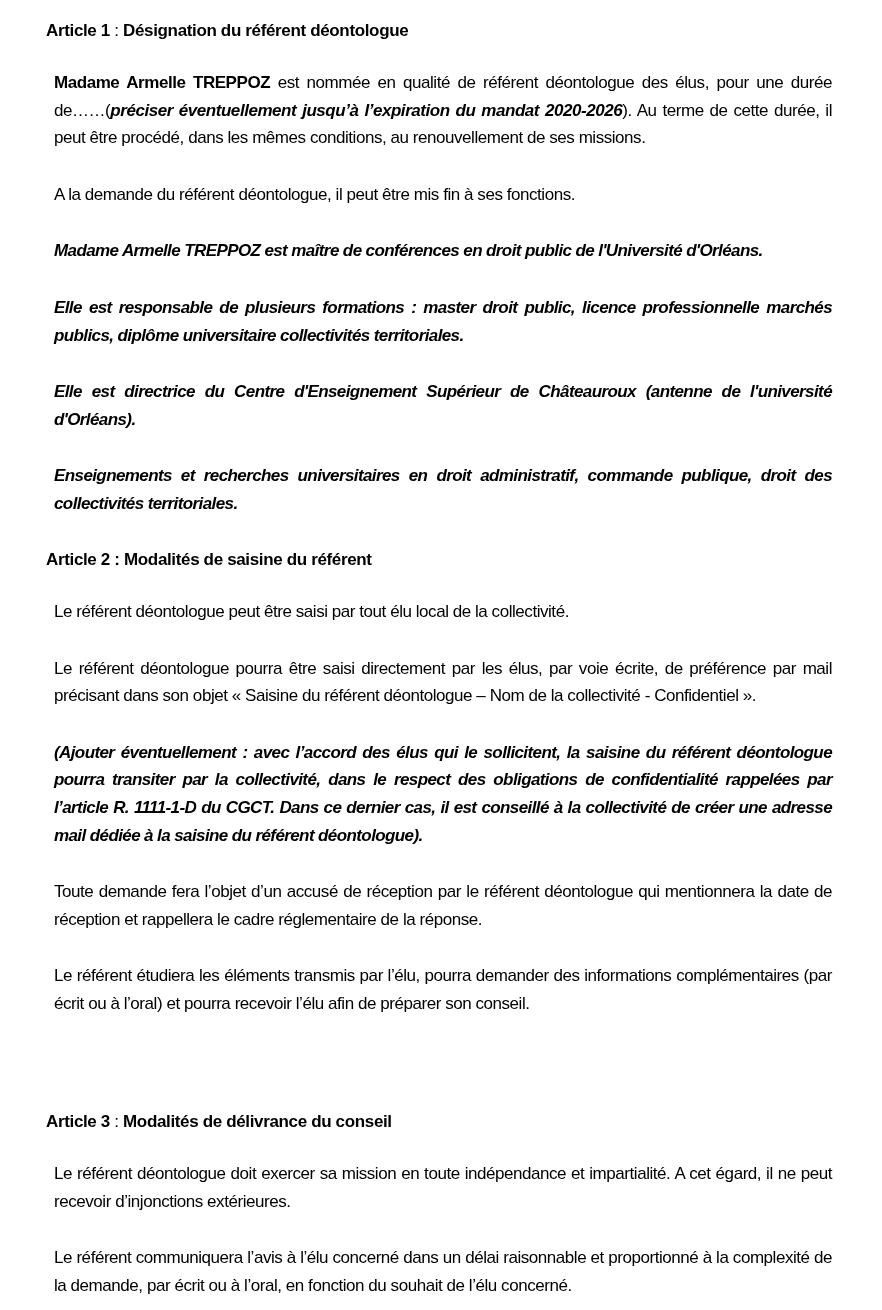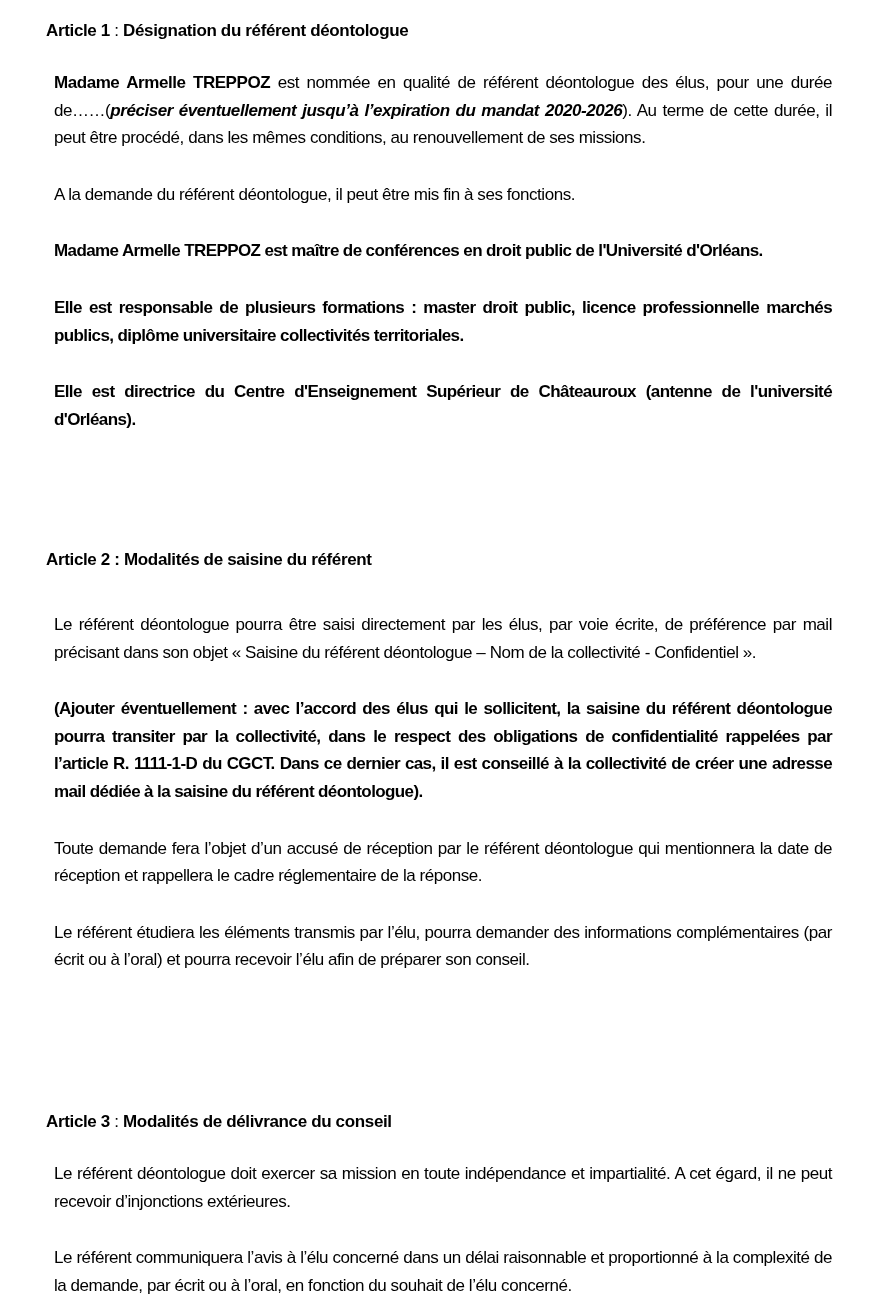--- a/index.html
+++ b/index.html
@@ -38,20 +38,21 @@
     p.para {
       margin: 8px;
       font-size: 17px;
       line-height: 27.6px;
       text-align: justify;
       letter-spacing: -0.45px;
       word-spacing: 0px;
     }
     p.para.bi {
       font-weight: bold;
+      font-style: italic;
       letter-spacing: -0.6px;
     }
     p.para .bold { font-weight: bold; }
     p.para .bi { font-weight: bold; font-style: italic; }
     .gap { height: 13px; }
 
     
     #article-1 { top: 20px; }
     #article-2 { top: 549px; }
     #article-3 { top: 1111px; }
@@ -72,27 +73,29 @@
     <p class="para"><span class="bold">Madame Armelle TREPPOZ</span><span> est nommée en qualité de référent déontologue des élus, pour une durée de……(</span><span class="bi">préciser éventuellement jusqu’à l’expiration du mandat 2020-2026</span><span>). Au terme de cette durée, il peut être procédé, dans les mêmes conditions, au renouvellement de ses missions.</span></p>
     <div class="gap"></div>
     <p class="para">A la demande du référent déontologue, il peut être mis fin à ses fonctions.</p>
     <div class="gap"></div>
     <p class="para bi">Madame Armelle TREPPOZ est maître de conférences en droit public de l'Université d'Orléans.</p>
     <div class="gap"></div>
     <p class="para bi">Elle est responsable de plusieurs formations : master droit public, licence professionnelle marchés publics, diplôme universitaire collectivités territoriales.</p>
     <div class="gap"></div>
     <p class="para bi">Elle est directrice du Centre d'Enseignement Supérieur de Châteauroux (antenne de l'université d'Orléans).</p>
     <div class="gap"></div>
+    <p class="para bi">Enseignements et recherches universitaires en droit administratif, commande publique, droit des collectivités territoriales.</p>
   </section>
 
   <section class="article" id="article-2">
     <h2 class="heading all-bold">
       <span>Article 2</span><span class="sep"> : </span><span>Modalités de saisine du référent</span>
     </h2>
     <div class="gap"></div>
+    <p class="para">Le référent déontologue peut être saisi par tout élu local de la collectivité.</p>
     <div class="gap"></div>
     <p class="para">Le référent déontologue pourra être saisi directement par les élus, par voie écrite, de préférence par mail précisant dans son objet « Saisine du référent déontologue – Nom de la collectivité - Confidentiel ».</p>
     <div class="gap"></div>
     <p class="para bi">(Ajouter éventuellement : avec l’accord des élus qui le sollicitent, la saisine du référent déontologue pourra transiter par la collectivité, dans le respect des obligations de confidentialité rappelées par l’article R. 1111-1-D du CGCT. Dans ce dernier cas, il est conseillé à la collectivité de créer une adresse mail dédiée à la saisine du référent déontologue).</p>
     <div class="gap"></div>
     <p class="para">Toute demande fera l’objet d’un accusé de réception par le référent déontologue qui mentionnera la date de réception et rappellera le cadre réglementaire de la réponse.</p>
     <div class="gap"></div>
     <p class="para">Le référent étudiera les éléments transmis par l’élu, pourra demander des informations complémentaires (par écrit ou à l’oral) et pourra recevoir l’élu afin de préparer son conseil.</p>
   </section>
 

